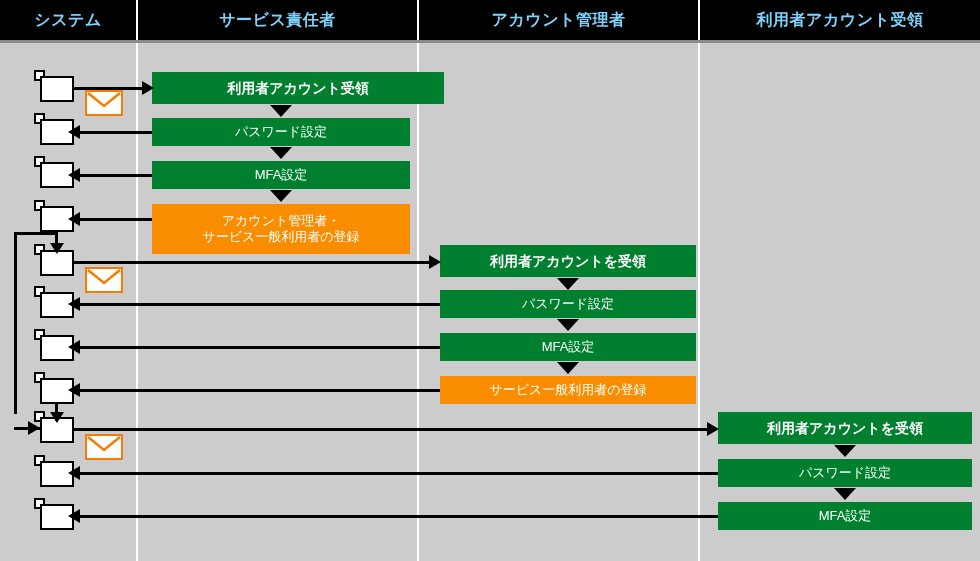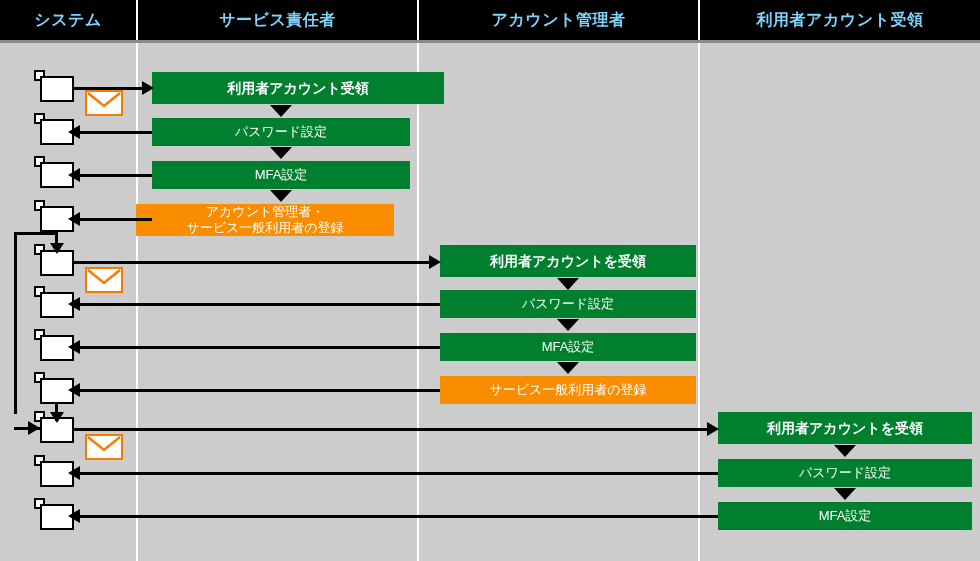--- a/index.html
+++ b/index.html
@@ -93,21 +93,21 @@
 
   <div class="pbox green bold" style="left:152px;top:72px;width:292px;height:32px;">利用者アカウント受領</div>
   <div class="downarrow" style="left:270px;top:105px;"></div>
 
   <div class="pbox green" style="left:152px;top:118px;width:258px;height:28px;">パスワード設定</div>
   <div class="downarrow" style="left:270px;top:147px;"></div>
 
   <div class="pbox green" style="left:152px;top:161px;width:258px;height:28px;">MFA設定</div>
   <div class="downarrow" style="left:270px;top:190px;"></div>
 
-  <div class="pbox orange" style="left:136px;top:204px;width:258px;height:32px;white-space:pre-line;">アカウント管理者・
+  <div class="pbox orange" style="left:152px;top:204px;width:258px;height:50px;white-space:pre-line;">アカウント管理者・
 サービス一般利用者の登録</div>
 
   <div class="pbox green bold" style="left:440px;top:245px;width:256px;height:32px;">利用者アカウントを受領</div>
   <div class="downarrow" style="left:557px;top:278px;"></div>
 
   <div class="pbox green" style="left:440px;top:290px;width:256px;height:28px;">パスワード設定</div>
   <div class="downarrow" style="left:557px;top:319px;"></div>
 
   <div class="pbox green" style="left:440px;top:333px;width:256px;height:28px;">MFA設定</div>
   <div class="downarrow" style="left:557px;top:362px;"></div>

